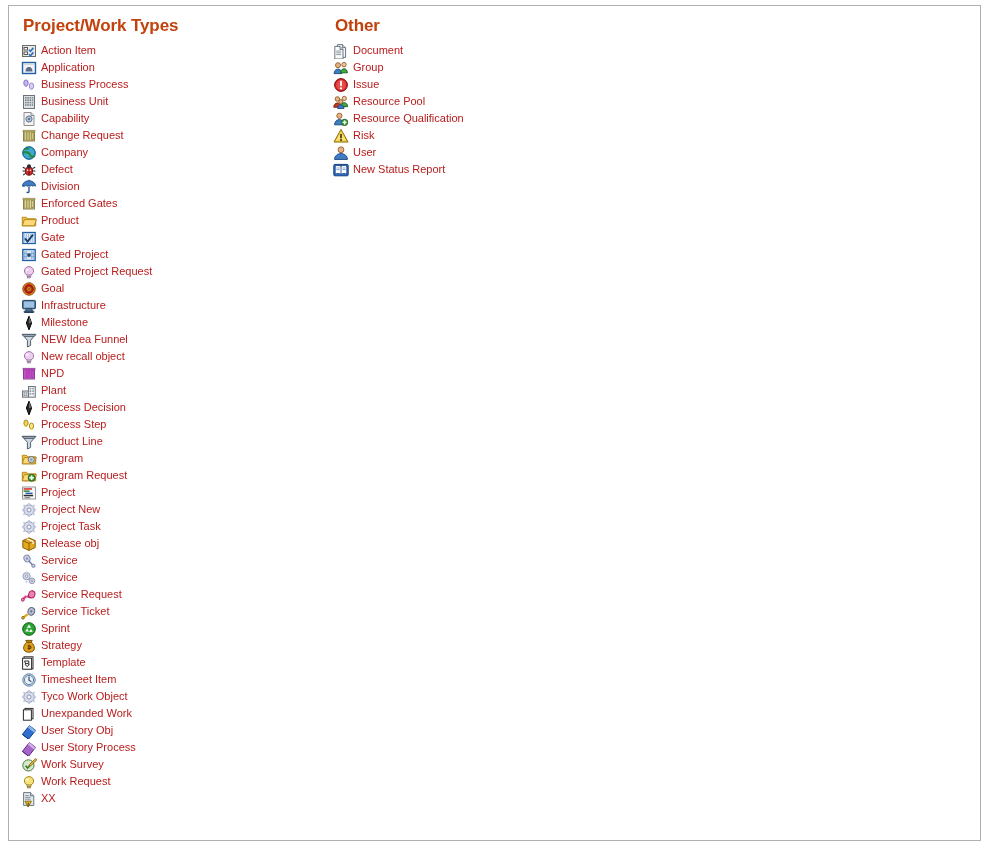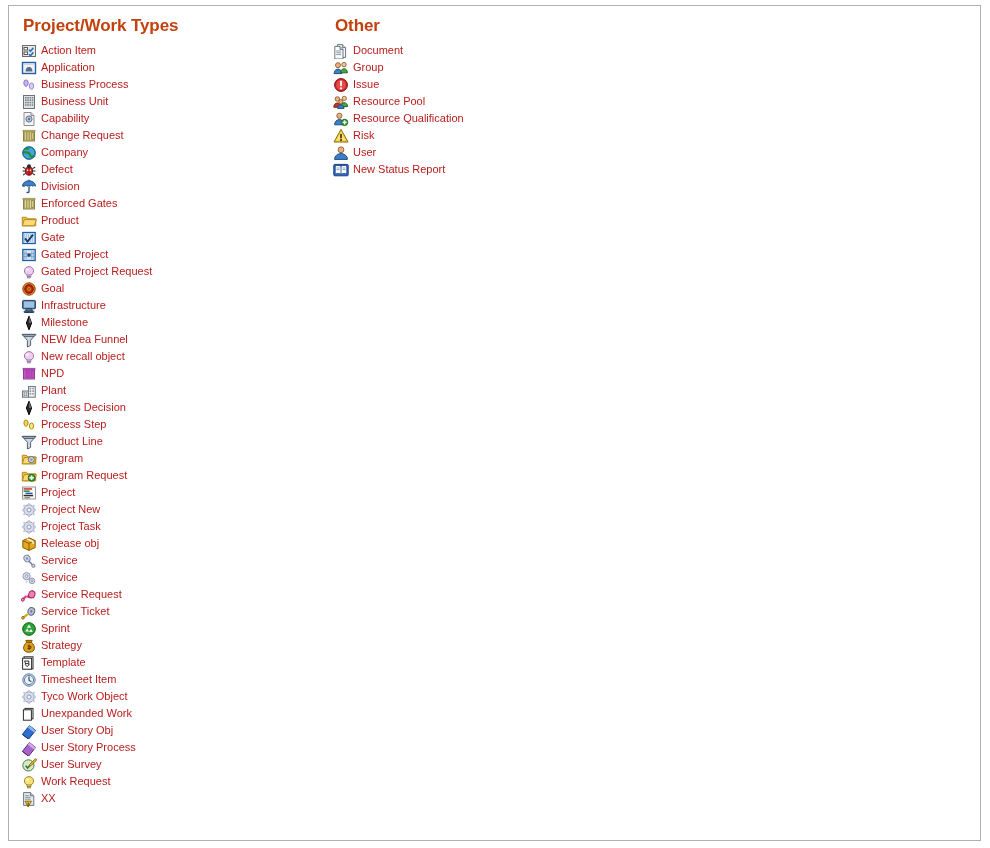--- a/index.html
+++ b/index.html
@@ -599,21 +599,21 @@
             <a class="type-link" href="#">User Story Process</a>
           </li>
           <li class="type-row">
             <span class="icon-slot">
               <svg width="16" height="16" viewBox="0 0 16 16">
                 <circle cx="7.4" cy="8.4" r="5.6" fill="#d6e8cd" stroke="#4f7a3a"></circle>
                 <path d="M4.6 8.8l2 2.2 4-4.6" stroke="#2f7a2f" stroke-width="1.6" fill="none"></path>
                 <path d="M14.6 1.6l1.2 1.2-6 6-1.8.6.6-1.8z" fill="#e8c34a" stroke="#8a6a08"></path>
               </svg>
             </span>
-            <a class="type-link" href="#">User Survey</a>
+            <a class="type-link" href="#">Work Survey</a>
           </li>
           <li class="type-row">
             <span class="icon-slot">
               <svg width="16" height="16" viewBox="0 0 16 16">
                 <ellipse cx="8" cy="7" rx="4.6" ry="4.4" fill="#f6e27a" stroke="#a5881a"></ellipse>
                 <ellipse cx="6.3" cy="5.6" rx="1.5" ry="1.2" fill="#fdf8d0"></ellipse>
                 <rect x="6" y="11" width="4" height="1.6" fill="#ded5a6" stroke="#8a7312" stroke-width="0.6"></rect>
                 <rect x="6.4" y="12.6" width="3.2" height="1.4" fill="#c9bf86" stroke="#8a7312" stroke-width="0.6"></rect>
               </svg>
             </span>

